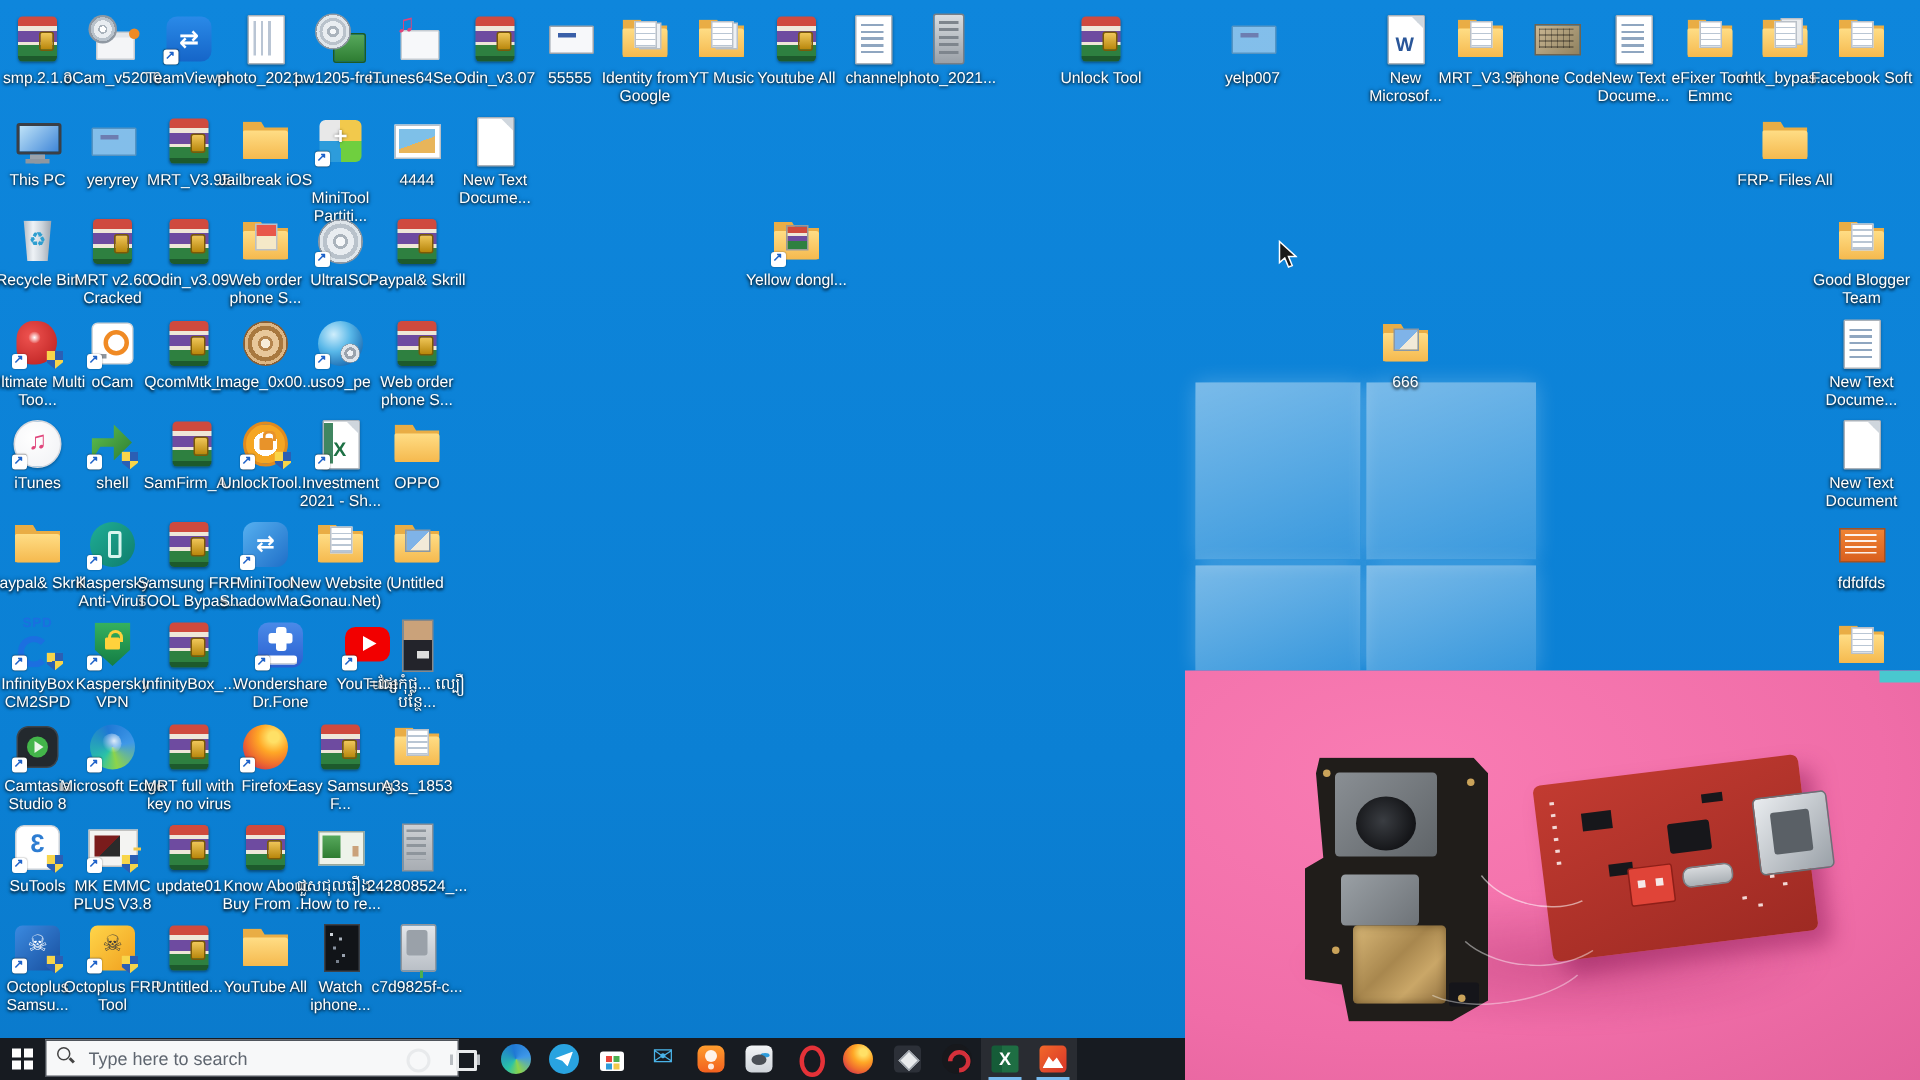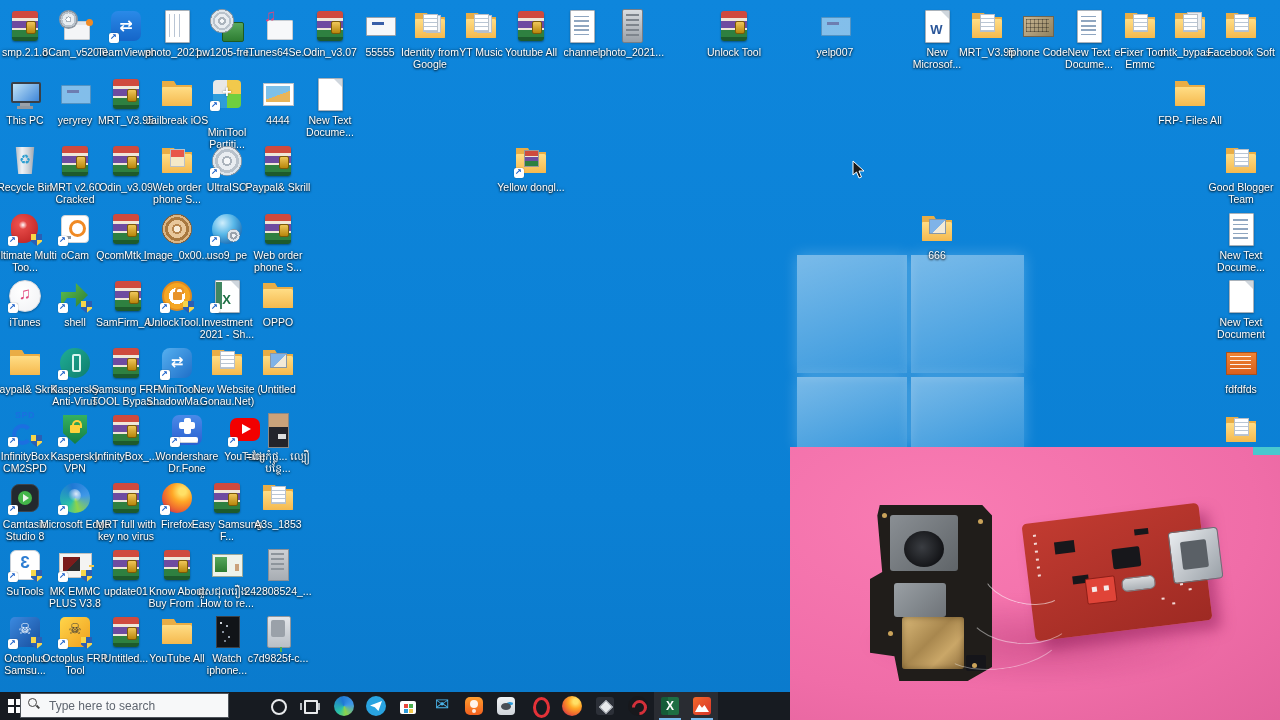--- a/index.html
+++ b/index.html
@@ -234,21 +234,21 @@
     140px 66px 0 #f3d9d6,148px 72px 0 #f3d9d6,120px 78px 0 #f3d9d6,130px 84px 0 #f3d9d6}
   .wire{position:absolute;border:1.6px solid transparent;border-bottom-color:rgba(255,255,255,.55);border-radius:50%}
   .wire1{left:190px;top:95px;width:90px;height:60px;transform:rotate(14deg)}
   .wire2{left:175px;top:125px;width:110px;height:70px;transform:rotate(4deg);border-bottom-color:rgba(255,255,255,.45)}
   .wire3{left:150px;top:165px;width:120px;height:55px;transform:rotate(-8deg);border-bottom-color:rgba(255,255,255,.4)}
   
   #taskbar{position:absolute;left:0;top:692px;width:1280px;height:28px;background:#171b21;z-index:20}
   #start{position:absolute;left:0;top:0;width:30px;height:28px}
   #start::after{content:"";position:absolute;left:8px;top:7px;width:6px;height:6px;background:#fdfdfd;
     box-shadow:8px 0 0 #fdfdfd,0 8px 0 #fdfdfd,8px 8px 0 #fdfdfd}
-  #searchwrap{position:absolute;left:20px;top:1px;width:209px;height:25px}
+  #searchwrap{position:absolute;left:30px;top:1px;width:276px;height:25px}
   #search{width:100%;height:100%;box-sizing:border-box;background:#f7f8f9;border:1px solid #50555c;
     font:12px "Liberation Sans",sans-serif;color:#444;padding:0 4px 0 28px;outline:none}
   #search::placeholder{color:#5f6焦:}
   #search::placeholder{color:#5f6670}
   .mag{position:absolute;left:8px;top:5px;width:10px;height:10px;pointer-events:none}
   .mag::before{content:"";position:absolute;left:0;top:0;width:7px;height:7px;border:1.5px solid #444;border-radius:50%}
   .mag::after{content:"";position:absolute;left:7.5px;top:8px;width:4px;height:1.5px;background:#444;transform:rotate(45deg)}
   .tb{position:absolute;top:0;width:32px;height:28px;display:flex;align-items:center;justify-content:center}
   .tb.active{background:rgba(255,255,255,.08)}
   .tb.active::before{content:"";position:absolute;left:5px;right:5px;bottom:0;height:2px;background:#76b9ed}

